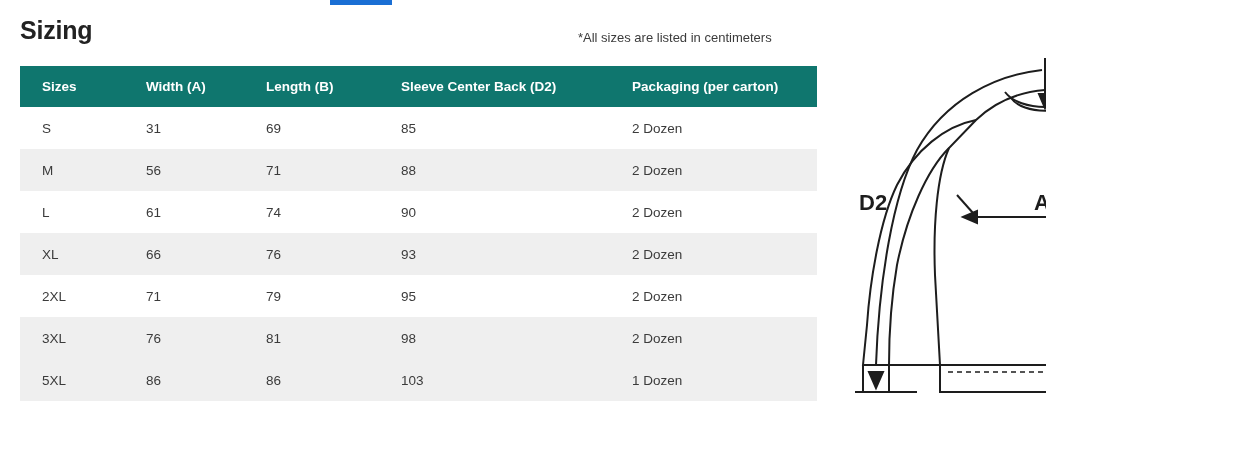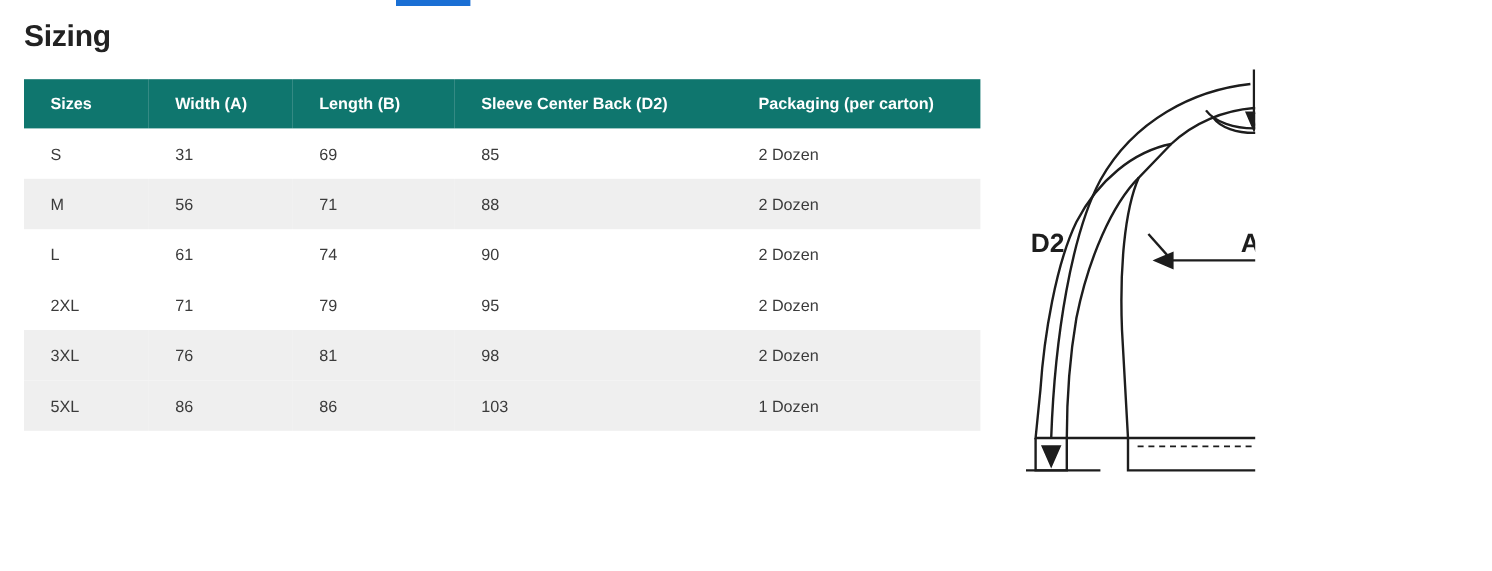--- a/index.html
+++ b/index.html
@@ -99,20 +99,21 @@
 </head>
 <body>
 
 <div id="page">
 
   <div class="top-stub"></div>
 
   <div class="left-panel">
 
     <div class="title">Sizing</div>
+    <div class="note">*All sizes are listed in centimeters</div>
 
     <table class="sizing">
       <colgroup>
         <col class="c0">
           <col class="c1">
           <col class="c2">
           <col class="c3">
           <col class="c4">
       </colgroup>
       <thead>
@@ -137,20 +138,27 @@
           <td>56</td>
           <td>71</td>
           <td>88</td>
           <td>2 Dozen</td>
         </tr>
         <tr>
           <td>L</td>
           <td>61</td>
           <td>74</td>
           <td>90</td>
+          <td>2 Dozen</td>
+        </tr>
+        <tr class="alt">
+          <td>XL</td>
+          <td>66</td>
+          <td>76</td>
+          <td>93</td>
           <td>2 Dozen</td>
         </tr>
         <tr>
           <td>2XL</td>
           <td>71</td>
           <td>79</td>
           <td>95</td>
           <td>2 Dozen</td>
         </tr>
         <tr class="alt">

